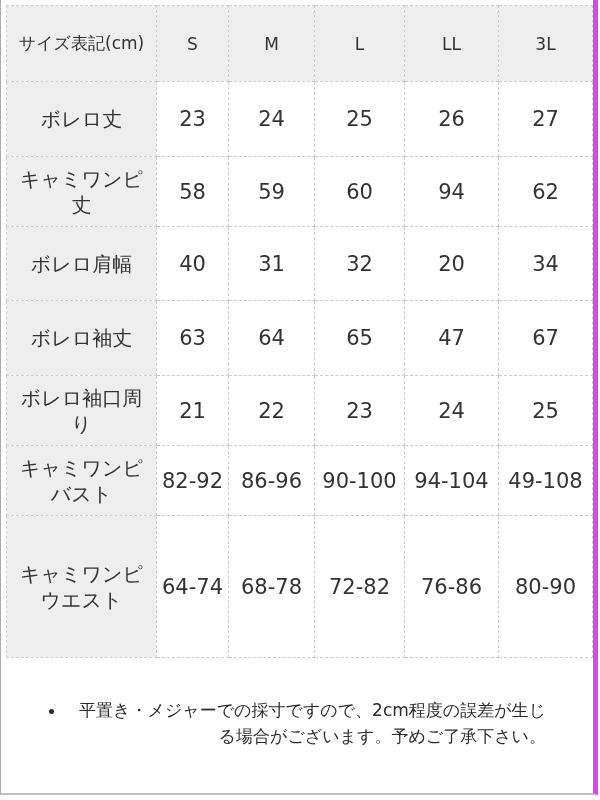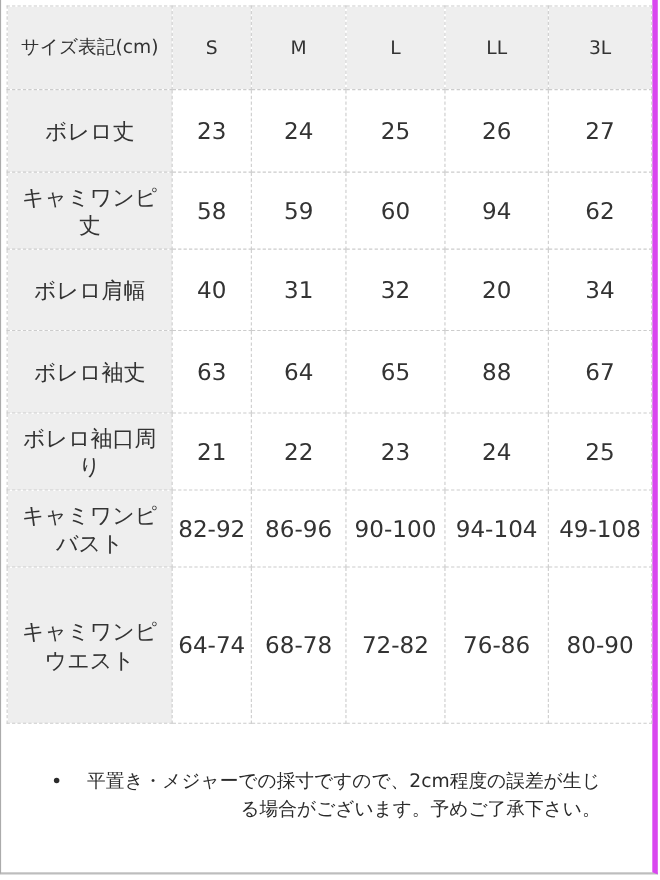--- a/index.html
+++ b/index.html
@@ -111,21 +111,21 @@
           <td>32</td>
           <td>20</td>
           <td>34</td>
         </tr>
 
         <tr style="height:75px">
           <th class="lbl">ボレロ袖丈</th>
           <td>63</td>
           <td>64</td>
           <td>65</td>
-          <td>88</td>
+          <td>47</td>
           <td>67</td>
         </tr>
 
         <tr style="height:70px">
           <th class="lbl">ボレロ袖口周り</th>
           <td>21</td>
           <td>22</td>
           <td>23</td>
           <td>24</td>
           <td>25</td>

